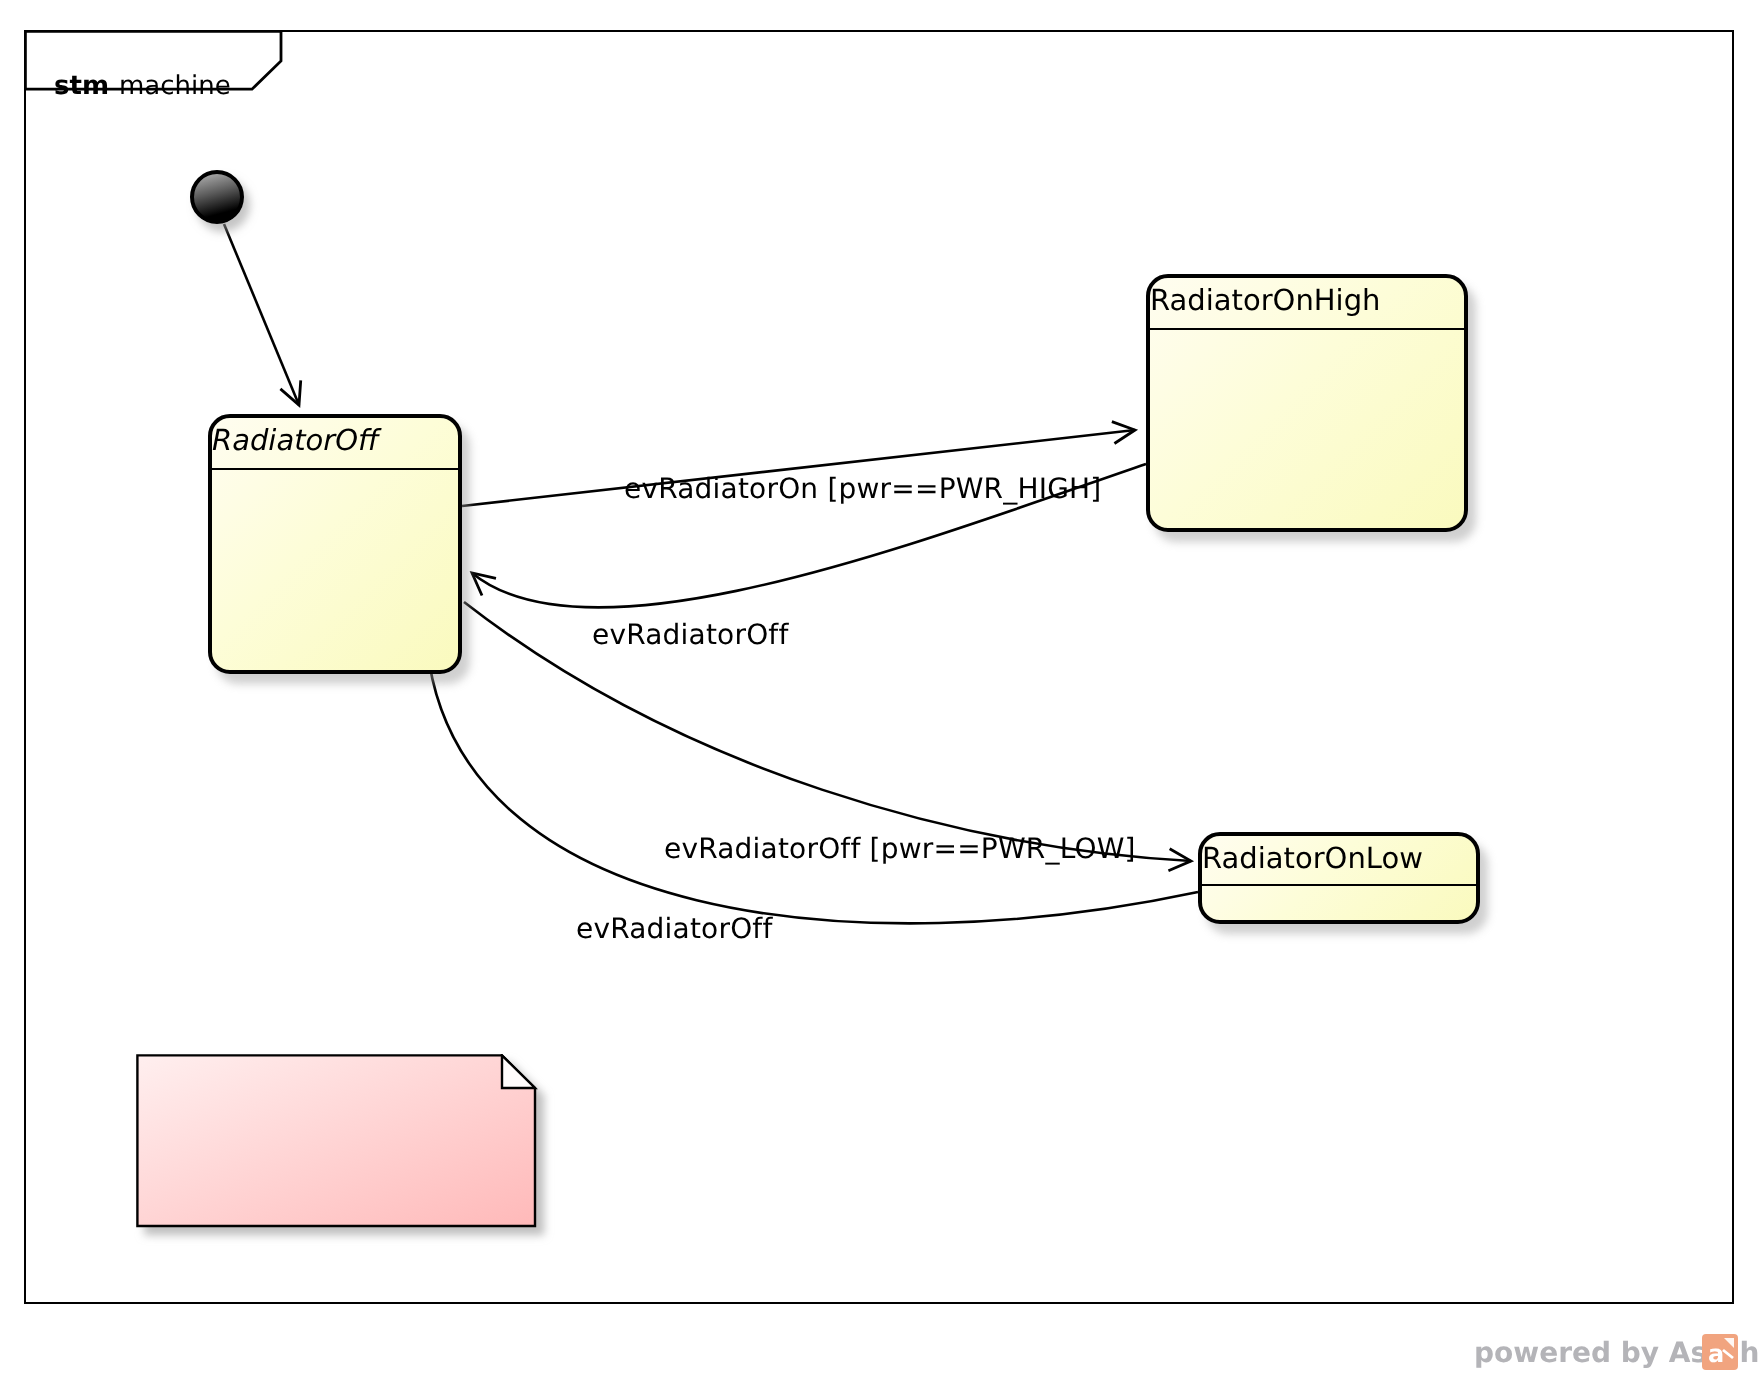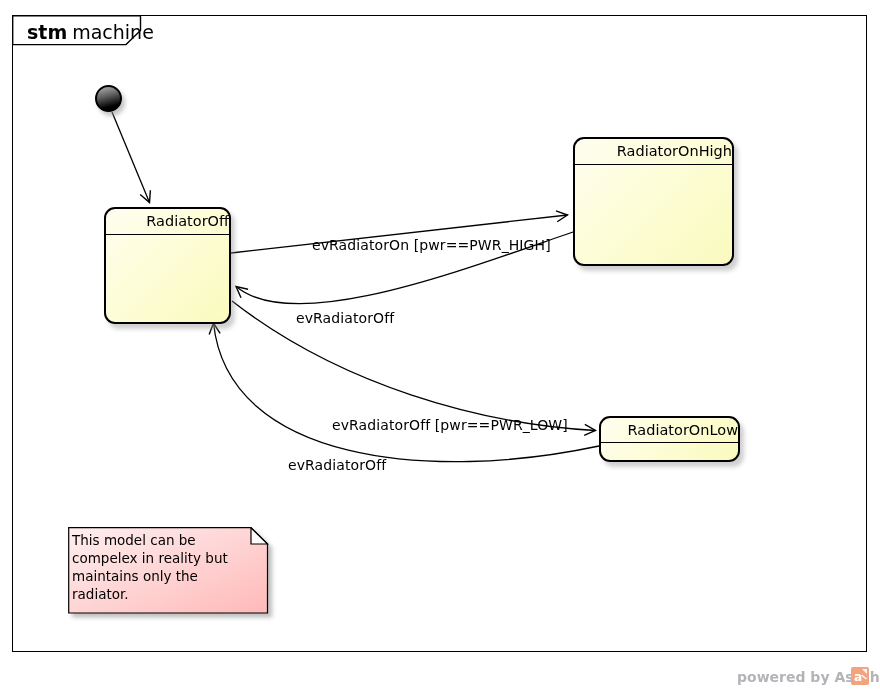--- a/index.html
+++ b/index.html
@@ -18,44 +18,44 @@
 
   
   .frame-border{
     position:absolute; left:12px; top:15px;
     width:855px; height:637px;
     border:1.4px solid #000;
     background:transparent;
   }
   .frame-tab{ position:absolute; left:12px; top:15px; }
   .frame-tab-text{
-    position:absolute; left:27px; top:21px;
-    font-size:19px; white-space:nowrap;
+    position:absolute; left:27px; top:36px;
+    font-size:13px; white-space:nowrap;
   }
   .frame-tab-text .kw{ font-weight:bold; margin-right:5px; }
 
   
   #connectors{ position:absolute; left:0; top:0; }
   #connectors path.edge{ fill:none; stroke:#000; stroke-width:1.3px; }
 
   
   .state{
     position:absolute;
     border:2.2px solid #000;
     border-radius:11px;
     background:linear-gradient(135deg,var(--state-fill-1) 0%,#fdfdd8 45%,var(--state-fill-2) 100%);
     box-shadow:4px 5px 4px rgba(150,150,150,.45);
   }
   .state-title{
-    display:block; text-align:right;
+    display:block; text-align:left;
     font-size:14.5px; line-height:25px;
     border-bottom:1.6px solid #000;
     white-space:nowrap; overflow:hidden;
   }
-  #state-off  { left:104px; top:207px; width:127px; height:117px; }
+  #state-off  { left:104px; top:207px; width:127px; height:130px;font-style:italic; }
   #state-high { left:573px; top:137px; width:161px; height:129px; }
   #state-low  { left:599px; top:416px; width:141px; height:46px; }
   #state-low .state-title{ line-height:24px; }
 
   
   .initial-node{
     position:absolute; left:95px; top:85px;
     width:27px; height:27px; border-radius:50%;
     border:2.5px solid #000;
     background:linear-gradient(165deg,#b5b5b5 0%,#5e5e5e 40%,#000 80%);
@@ -133,26 +133,20 @@
   <svg width="210" height="96">
     <defs>
       <linearGradient id="noteg" x1="0" y1="0" x2="1" y2="1">
         <stop offset="0" stop-color="#ffefef"></stop>
         <stop offset="1" stop-color="#ffb9b9"></stop>
       </linearGradient>
     </defs>
     <polygon points="0.7,0.7 183,0.7 199.5,17 199.5,86 0.7,86" fill="url(#noteg)" stroke="#000" stroke-width="1.2"></polygon>
     <polygon points="183,0.7 183,17 199.5,17" fill="#fffcfc" stroke="#000" stroke-width="1.2"></polygon>
   </svg>
-  <div class="note-text">
-    <div>This model can be</div>
-    <div>compelex in reality but</div>
-    <div>maintains only the</div>
-    <div>radiator.</div>
-  </div>
 </div>
 
 <div class="credit">powered by Astah</div>
 <svg class="astah-logo" width="18" height="18">
   <rect x="0" y="0" width="18" height="18" rx="2" fill="#f1a47f"></rect>
   <text x="7" y="14" font-size="12" font-weight="bold" fill="#ffffff" font-family="DejaVu Sans, sans-serif" text-anchor="middle">a</text>
   <path d="M11,2 L16,2 L16,7 Z" fill="#ffffff" opacity="0.9"></path>
   <path d="M10.5,8 L15.5,12" stroke="#ffffff" stroke-width="1.4"></path>
 </svg>
 

